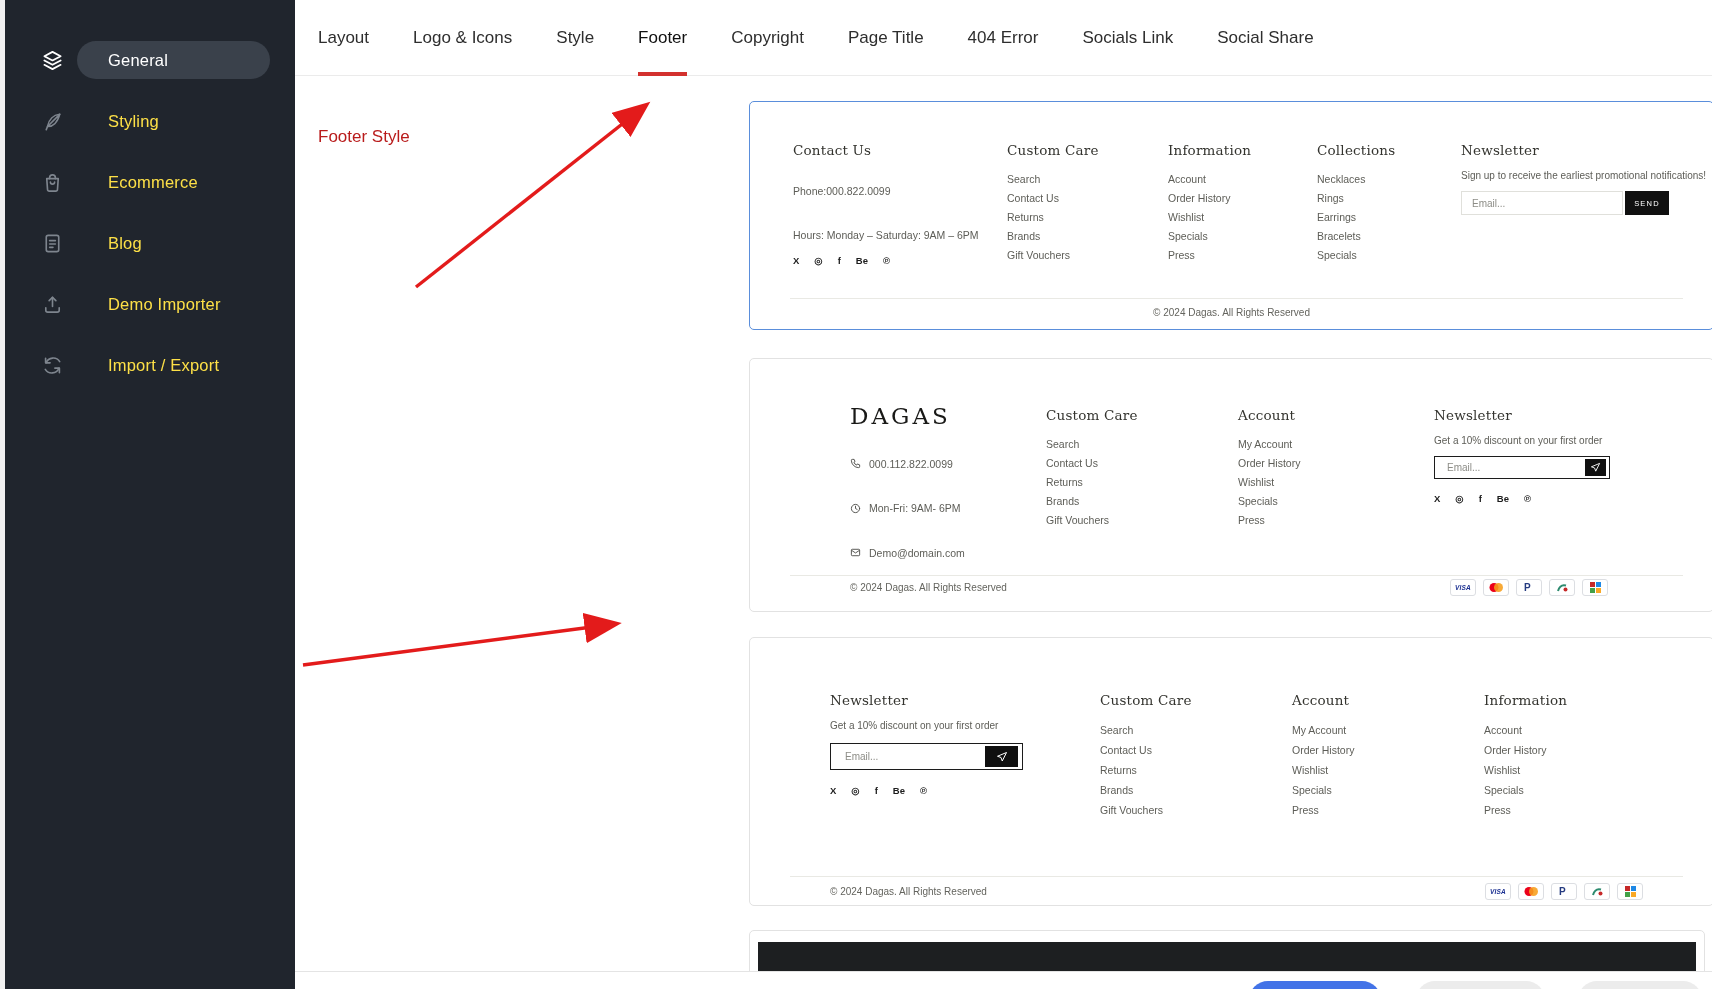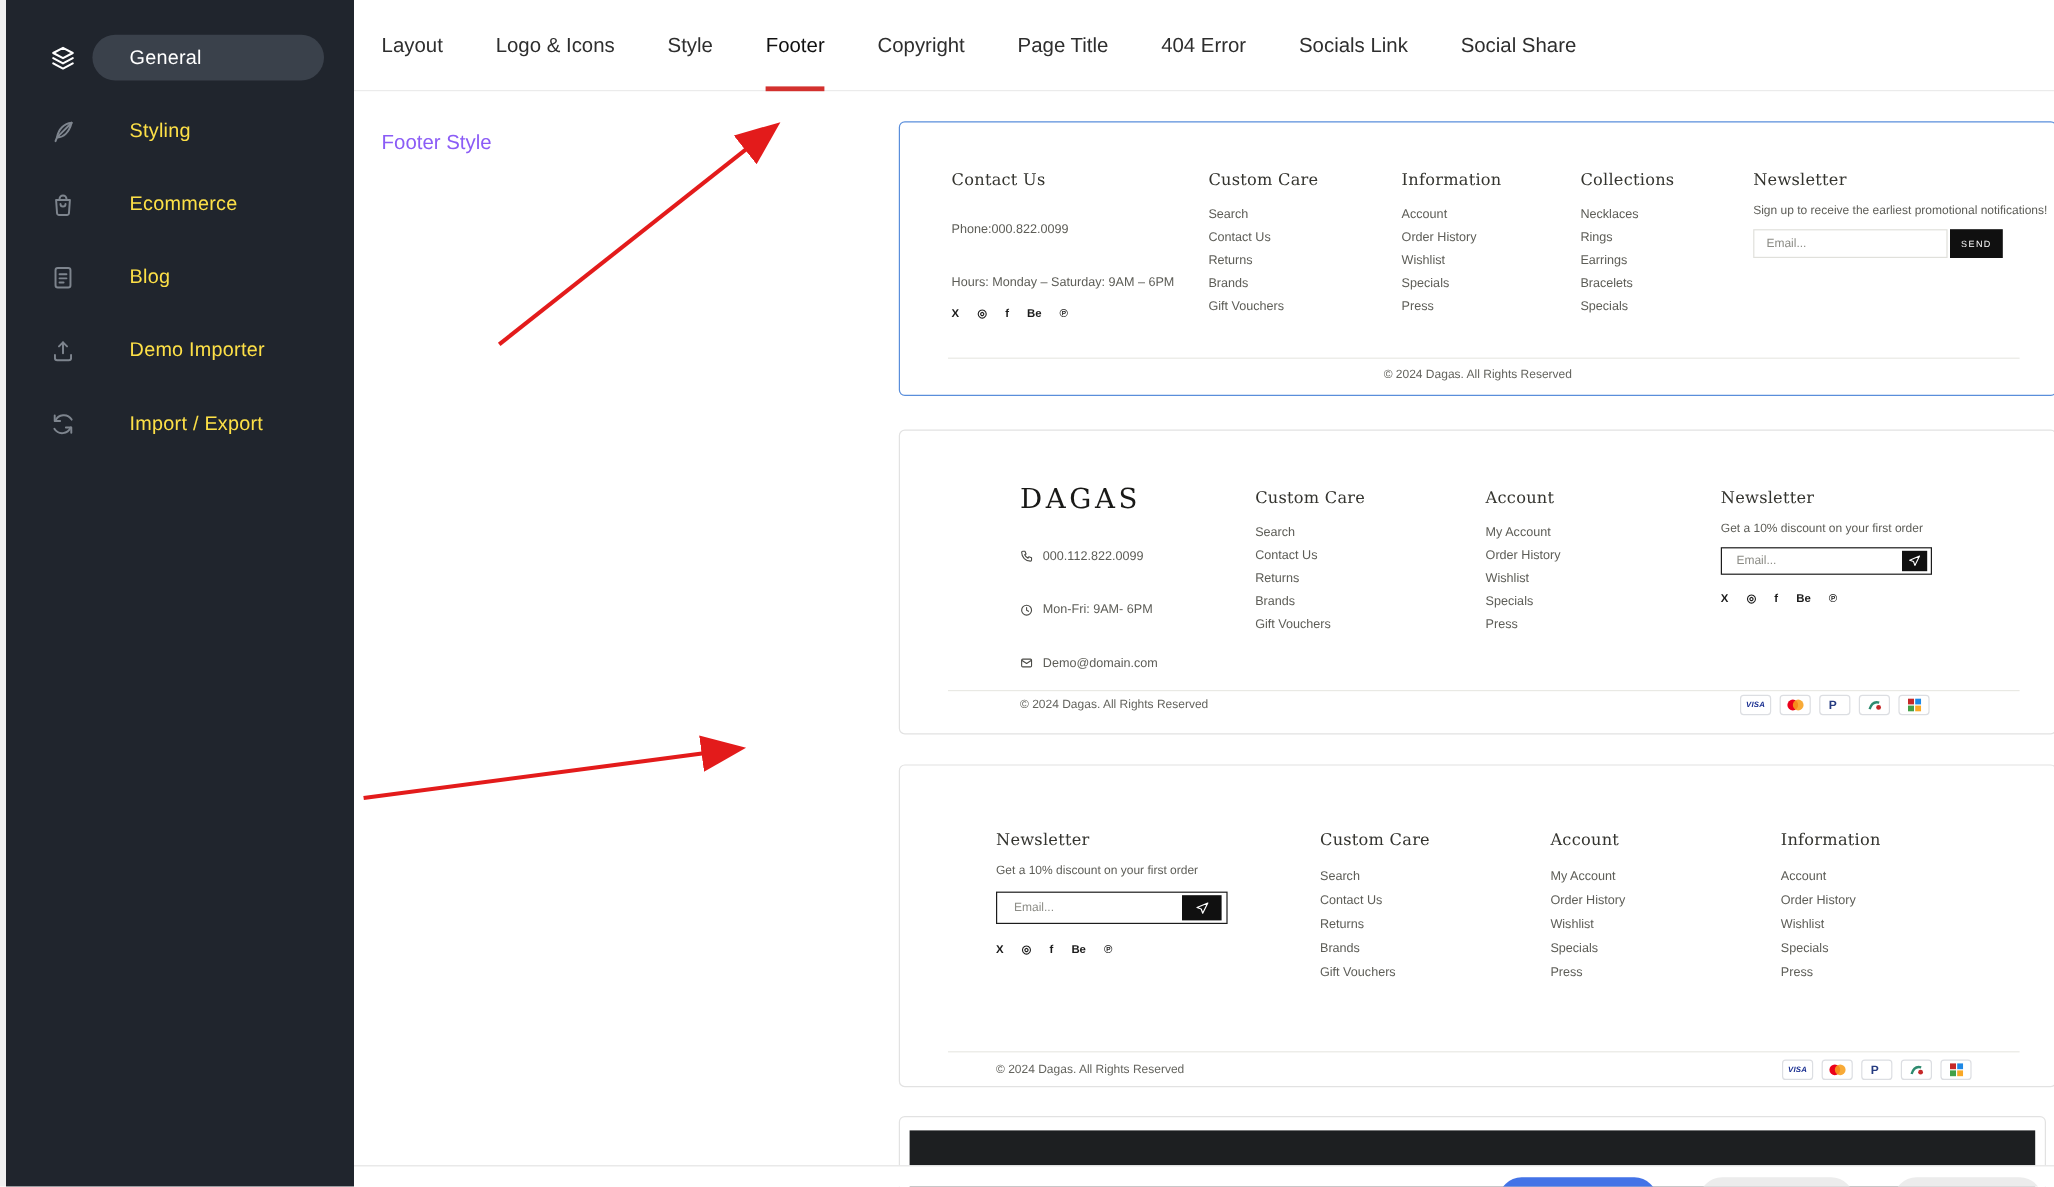--- a/index.html
+++ b/index.html
@@ -2,37 +2,37 @@
 <html><head>
 <meta charset="utf-8">
 <style>
   html,body{margin:0;padding:0;background:#fff;}
   .app{position:relative;width:1712px;height:989px;background:#fff;overflow:hidden;
        font-family:"Liberation Sans",sans-serif;}
   .edge-strip{position:absolute;left:0;top:0;bottom:0;width:5px;background:#f1f1f1;}
 
   
   .sidebar{position:absolute;left:5px;top:0;bottom:0;width:290px;background:#20252d;}
-  .side-list{padding-top:29px;}
+  .side-list{padding-top:41px;}
   .side-item{display:flex;align-items:center;height:38px;margin-bottom:23px;padding-left:36px;cursor:pointer;}
   .s-icon{width:26px;height:24px;color:#7e858e;display:flex;align-items:center;flex:none;}
   .s-icon svg{width:23px;height:23px;}
   .side-label{margin-left:41px;font-size:16.5px;color:#fde047;letter-spacing:.2px;white-space:nowrap;}
   .side-item.active .s-icon{color:#ffffff;}
   .side-item.active .side-label{margin-left:10px;background:#3a414b;color:#fff;border-radius:19px;
       width:193px;height:38px;display:flex;align-items:center;padding-left:31px;box-sizing:border-box;}
 
   
   .topbar{position:absolute;left:295px;top:0;right:0;height:76px;background:#fff;
       border-bottom:1px solid #ebebeb;display:flex;align-items:stretch;padding-left:23px;gap:44px;box-sizing:border-box;}
   .tab{display:flex;align-items:center;font-size:17px;color:#2e2e2e;position:relative;cursor:pointer;white-space:nowrap;}
   .tab.active{color:#101010;}
   .tab.active::after{content:'';position:absolute;left:0;right:0;bottom:-1px;height:4px;background:#d3312e;}
 
-  .section-label{position:absolute;left:318px;top:109px;font-size:17px;color:#8b5cf6;}
+  .section-label{position:absolute;left:318px;top:127px;font-size:17px;color:#b91c1c;}
 
   
   .card{position:absolute;left:749px;width:965px;background:#fff;border:1px solid #e2e2e2;border-radius:5px;cursor:pointer;box-sizing:border-box;}
   #card1{top:101px;height:229px;border-color:#5a8edb;}
   #card2{top:358px;height:254px;}
   #card3{top:637px;height:269px;}
   #card4{top:930px;height:75px;width:956px;}
   .card4-inner{position:absolute;left:8px;right:8px;top:11px;height:60px;background:#1d1f21;}
 
   .fcol{position:absolute;}

